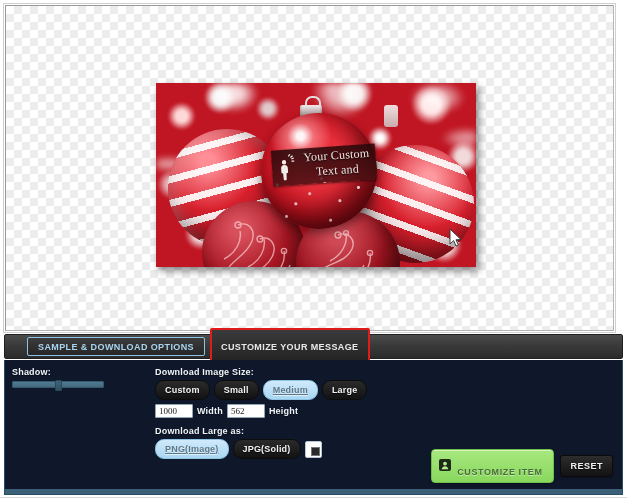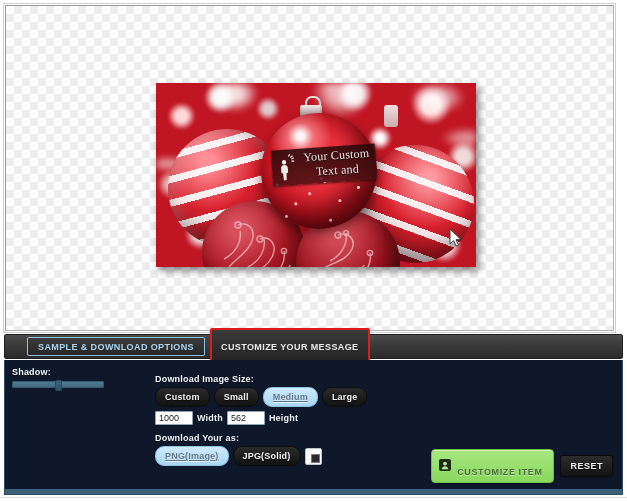--- a/index.html
+++ b/index.html
@@ -221,39 +221,39 @@
     cursor:pointer;
   }
   .slider-handle{
     position:absolute;top:-2px;width:7px;height:11px;
     background:linear-gradient(180deg,#3d6378,#2f5166);
     border:1px solid #2a4758;border-radius:1px;box-sizing:border-box;
     cursor:grab;
   }
 
   
-  #col-right{position:absolute;left:150px;top:14px;width:330px;}
+  #col-right{position:absolute;left:150px;top:7px;width:330px;}
   .opt-group{margin-bottom:5px;}
   .btn-row{display:flex;gap:4px;margin-top:3px;align-items:center;}
   .pill{
     font-size:9px;font-weight:bold;padding:4px 9px;border-radius:9px;
     cursor:pointer;white-space:nowrap;letter-spacing:.2px;box-sizing:border-box;
     background:linear-gradient(180deg,#2b2b2b,#121212);
     color:#f2f2f2;border:1px solid #0c0c0c;
     text-shadow:0 1px 1px rgba(0,0,0,.8);
   }
   .pill.sel{
     background:linear-gradient(180deg,#cfeafb,#a9d6f2);
     color:#5e7686;border:1px solid #8ec3e4;
     text-shadow:0 1px 0 rgba(255,255,255,.6);
     text-decoration:underline;
   }
   .dim-row{display:flex;align-items:center;gap:4px;margin-top:4px;}
   .dim-input{
-    width:38px;height:14px;font-size:9px;font-family:Liberation Sans, sans-serif;
+    width:38px;height:14px;font-size:9px;font-family:Liberation Serif, serif;
     padding:0 3px;border:1px solid #8fa7b5;background:#ffffff;color:#1a1a1a;
     box-sizing:border-box;border-radius:1px;
   }
   .swatch-btn{
     width:17px;height:17px;background:#fdfdfd;border:1px solid #b7c6d0;
     border-radius:2px;display:flex;align-items:flex-end;justify-content:flex-end;
     padding:1px;box-sizing:border-box;cursor:pointer;
   }
   .swatch-inner{width:7px;height:7px;background:#2a2a2a;border:1px solid #777;}
 
@@ -403,21 +403,21 @@
           </div>
           <div class="dim-row">
             <input class="dim-input" type="text" value="1000" style="">
             <span class="lbl">Width</span>
             <input class="dim-input" type="text" value="562" style="">
             <span class="lbl">Height</span>
           </div>
         </div>
 
         <div class="opt-group" style="margin-top:8px">
-          <div class="lbl">Download Your as:</div>
+          <div class="lbl">Download Large as:</div>
           <div class="btn-row">
             <div class="pill sel">PNG(Image)</div>
             <div class="pill">JPG(Solid)</div>
             <div class="swatch-btn">
               <div class="swatch-inner"></div>
             </div>
           </div>
         </div>
 
       </div>

